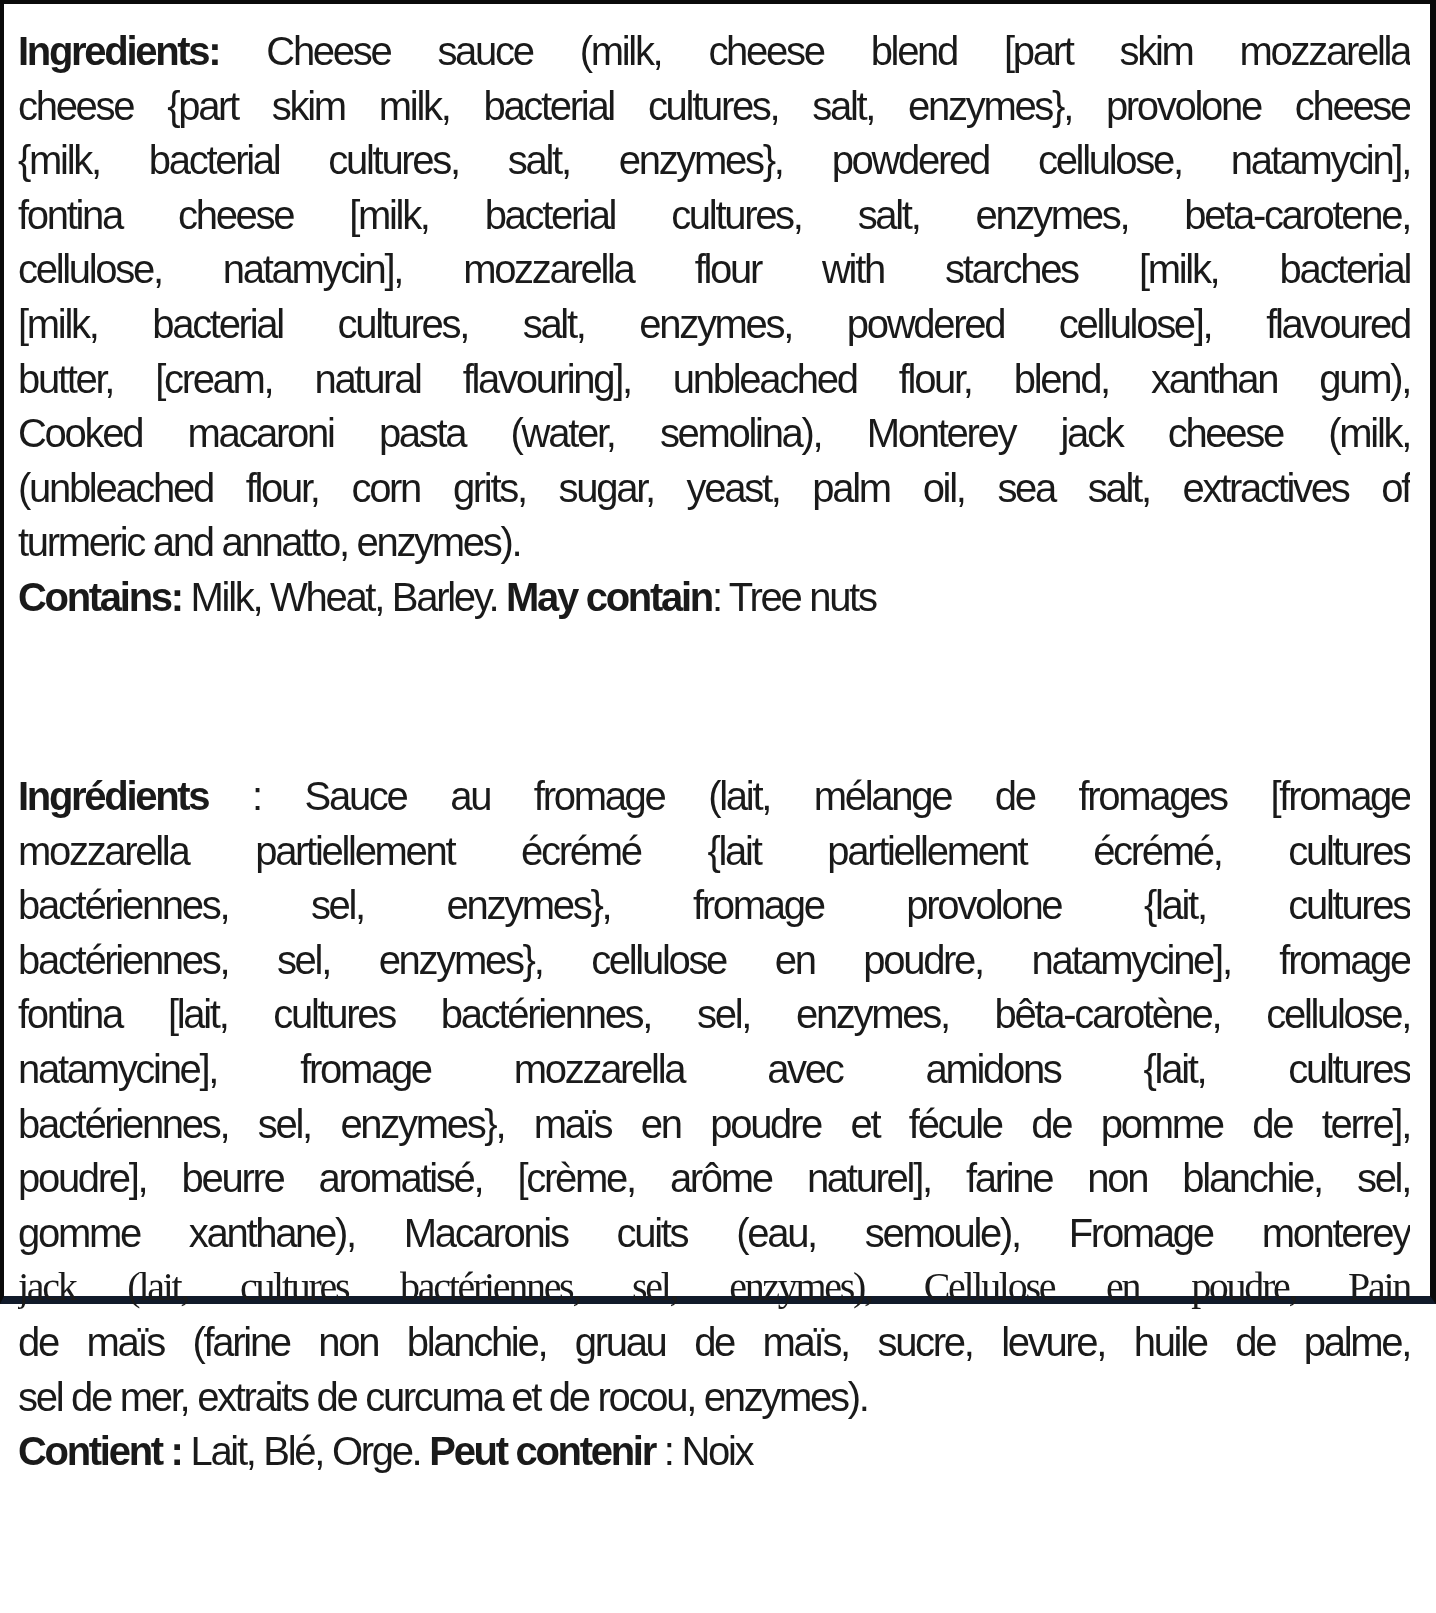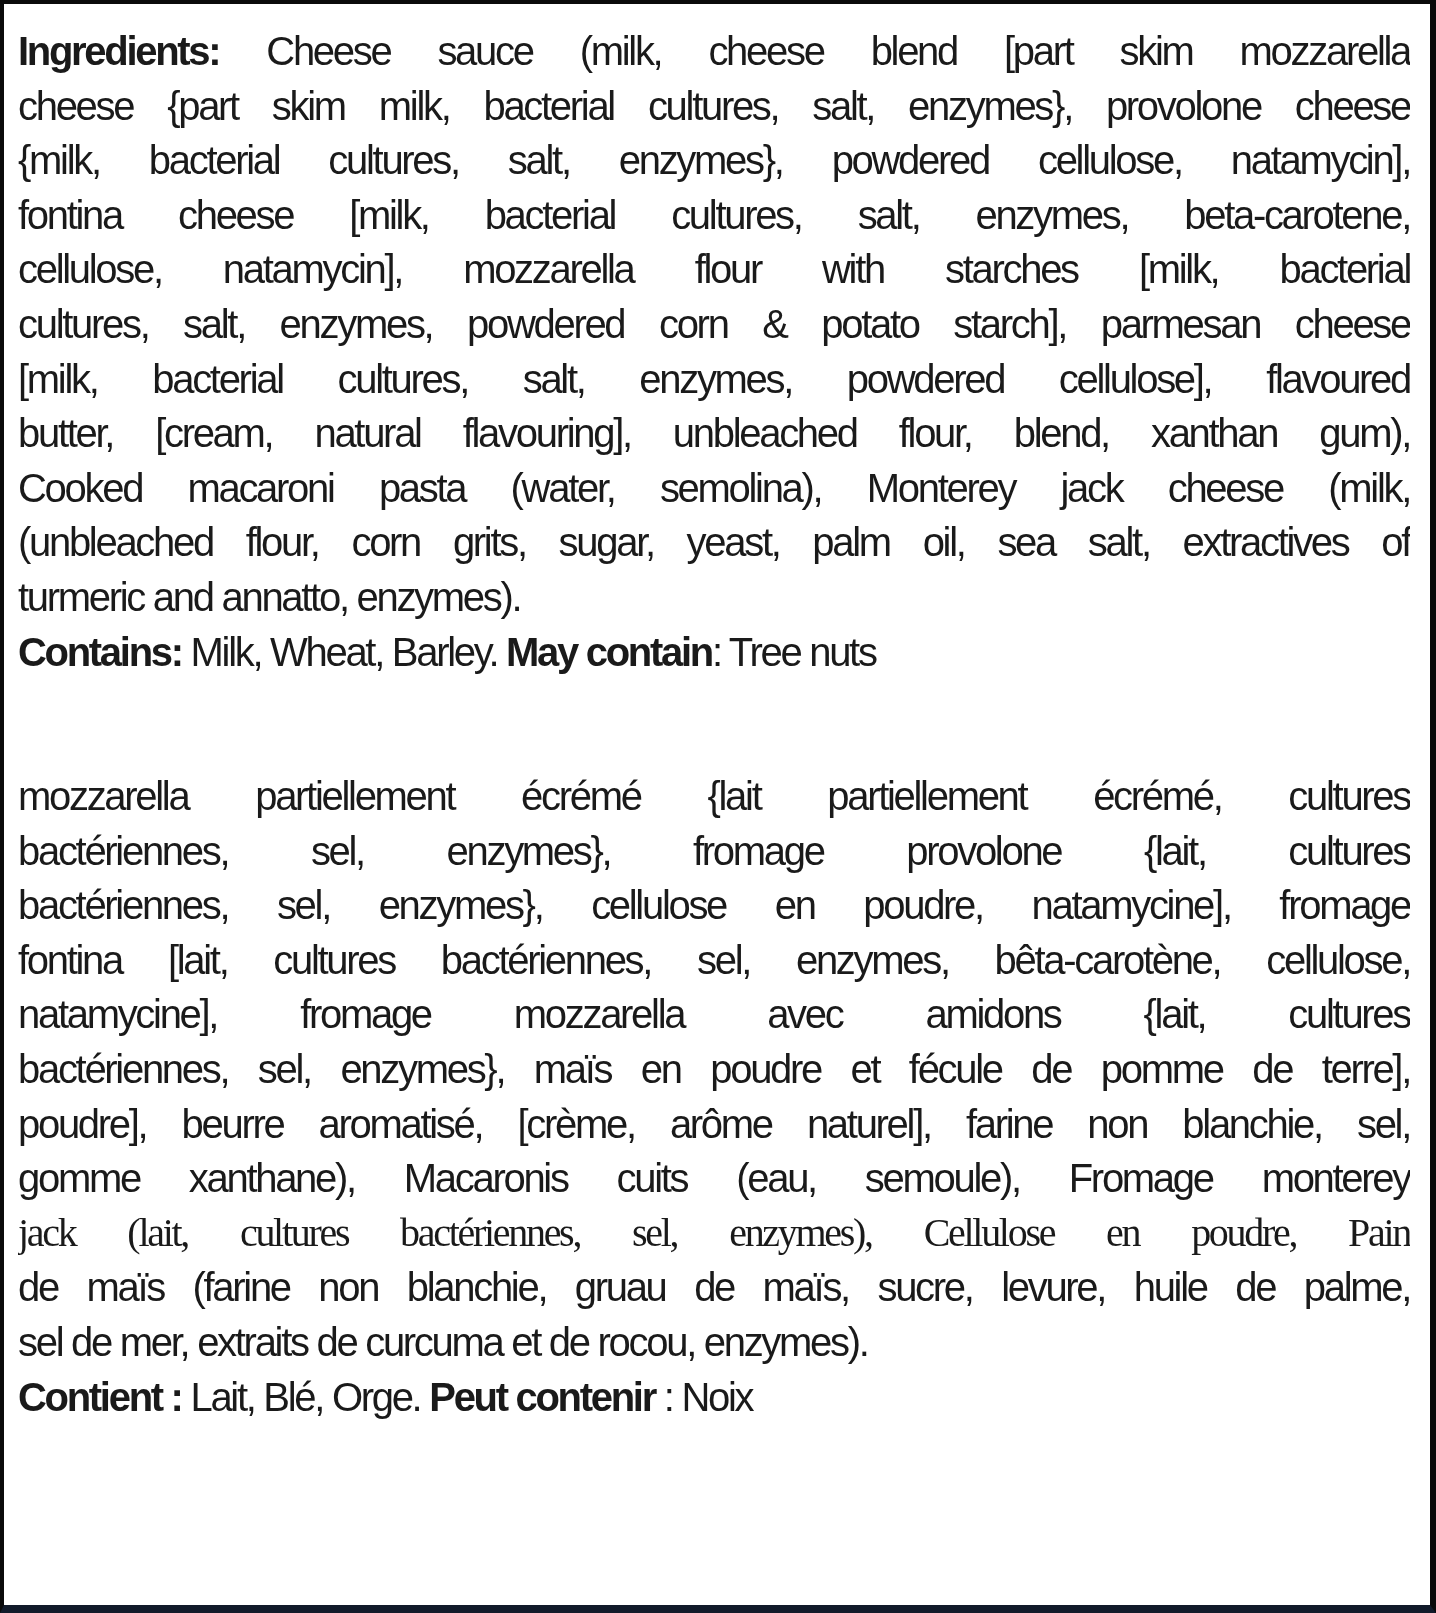--- a/index.html
+++ b/index.html
@@ -11,21 +11,21 @@
       width: 1436px;
       height: 1613px;
       overflow: hidden;
       position: relative;
     }
     .frame {
       position: absolute;
       left: 0;
       top: 0;
       width: 1436px;
-      height: 1613px;
+      height: 1304px;
       box-sizing: border-box;
       background: #ffffff;
       border-left: 4px solid #0a0a0a;
       border-top: 4px solid #0a0a0a;
       border-right: 6px solid #0a0a0a;
       border-bottom: 8px solid #111a2a;
     }
     .label-block {
       position: absolute;
       left: 14px;
@@ -57,30 +57,30 @@
 <body>
 
 <div class="frame">
 
   <div class="label-block" id="english">
     <span class="line" style="white-space: normal; overflow: hidden;"><span class="bold">Ingredients:</span><span> Cheese sauce (milk, cheese blend [part skim mozzarella</span></span>
     <span class="line" style="white-space: normal; overflow: hidden;">cheese {part skim milk, bacterial cultures, salt, enzymes}, provolone cheese</span>
     <span class="line" style="white-space: normal; overflow: hidden;">{milk, bacterial cultures, salt, enzymes}, powdered cellulose, natamycin],</span>
     <span class="line" style="white-space: normal; overflow: hidden;">fontina cheese [milk, bacterial cultures, salt, enzymes, beta-carotene,</span>
     <span class="line" style="white-space: normal; overflow: hidden;">cellulose, natamycin], mozzarella flour with starches [milk, bacterial</span>
-    <span class="line" style="white-space: normal; overflow: hidden;">cultures, salt, enzymes, powdered corn &amp; potato starch], parmesan cheese</span>
     <span class="line" style="white-space: normal; overflow: hidden;">[milk, bacterial cultures, salt, enzymes, powdered cellulose], flavoured</span>
     <span class="line" style="white-space: normal; overflow: hidden;">butter, [cream, natural flavouring], unbleached flour, blend, xanthan gum),</span>
     <span class="line" style="white-space: normal; overflow: hidden;">Cooked macaroni pasta (water, semolina), Monterey jack cheese (milk,</span>
     <span class="line" style="white-space: normal; overflow: hidden;">(unbleached flour, corn grits, sugar, yeast, palm oil, sea salt, extractives of</span>
     <span class="line last">turmeric and annatto, enzymes).</span>
     <span class="line last"><span class="bold">Contains:</span><span> Milk, Wheat, Barley.</span><span class="bold"> May contain</span><span>: Tree nuts</span></span>
   </div>
 
   <div class="label-block" id="french">
+    <span class="line" style="white-space: normal; overflow: hidden;"><span class="bold">Ingrédients</span><span> : Sauce au fromage (lait, mélange de fromages [fromage</span></span>
     <span class="line" style="white-space: normal; overflow: hidden;">mozzarella partiellement écrémé {lait partiellement écrémé, cultures</span>
     <span class="line" style="white-space: normal; overflow: hidden;">bactériennes, sel, enzymes}, fromage provolone {lait, cultures</span>
     <span class="line" style="white-space: normal; overflow: hidden;">bactériennes, sel, enzymes}, cellulose en poudre, natamycine], fromage</span>
     <span class="line" style="white-space: normal; overflow: hidden;">fontina [lait, cultures bactériennes, sel, enzymes, bêta-carotène, cellulose,</span>
     <span class="line" style="white-space: normal; overflow: hidden;">natamycine], fromage mozzarella avec amidons {lait, cultures</span>
     <span class="line" style="white-space: normal; overflow: hidden;">bactériennes, sel, enzymes}, maïs en poudre et fécule de pomme de terre],</span>
     <span class="line" style="white-space: normal; overflow: hidden;">poudre], beurre aromatisé, [crème, arôme naturel], farine non blanchie, sel,</span>
     <span class="line" style="white-space: normal; overflow: hidden;">gomme xanthane), Macaronis cuits (eau, semoule), Fromage monterey</span>
     <span class="line" style="white-space: normal; overflow: hidden; font-family: Liberation Serif, serif;">jack (lait, cultures bactériennes, sel, enzymes), Cellulose en poudre, Pain</span>
     <span class="line" style="white-space: normal; overflow: hidden;">de maïs (farine non blanchie, gruau de maïs, sucre, levure, huile de palme,</span>

